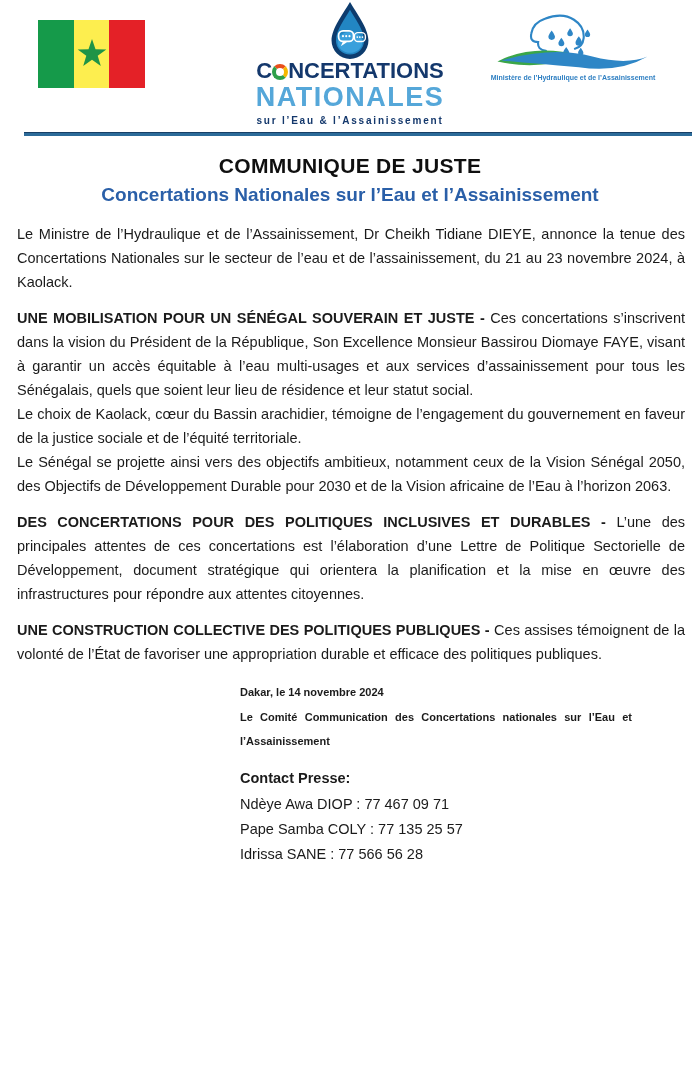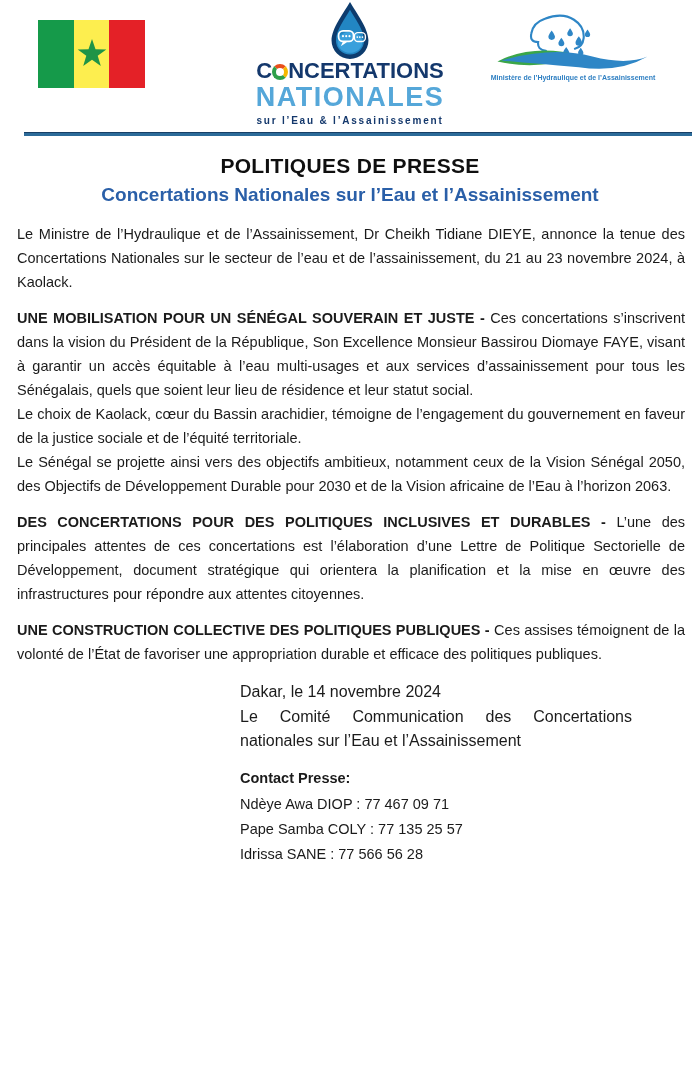--- a/index.html
+++ b/index.html
@@ -33,21 +33,21 @@
   .title { text-align:center; font-weight:bold; font-size:21px; letter-spacing:0.3px; color:#0f0f0f; margin-top:18px; }
   .subtitle { text-align:center; font-weight:bold; font-size:19px; color:#2a5fa8; margin-top:6px; }
 
   
   .content { margin:16px 15px 0 17px; font-size:14.5px; line-height:24px; text-align:justify; }
   .block { margin:0 0 12px 0; }
   .block p { margin:0; }
   .block strong { font-weight:bold; }
 
   
-  .signature { margin:14px 0 0 240px; width:392px; font-weight:normal; font-size:16px; line-height:24.5px; }
+  .signature { margin:14px 0 0 240px; width:392px; font-weight:bold; font-size:11px; line-height:24.5px; }
   .sig-committee { text-align:justify; margin:0; }
   .sig-date { margin:0; }
   .contacts { margin:12px 0 0 240px; font-size:14.5px; line-height:25px; }
   .contact-label { font-weight:bold; margin:0 0 1px 0; }
   .contact-line { margin:0; }
 </style>
 </head>
 <body>
 
 <div class="page">
@@ -100,21 +100,21 @@
         </g>
         <path d="M2 51 Q40 32 88 45 Q45 61 2 51 Z" fill="#3ba648"></path>
         <path d="M6 50 Q60 35 100 46 Q135 55 157 46 Q128 63 86 57 Q36 53 6 50 Z" fill="#2e86c6"></path>
       </svg>
       <div class="ministry-caption">Ministère de l’Hydraulique et de l’Assainissement</div>
     </div>
   </div>
 
   <div class="rule"></div>
 
-  <div class="title">POLITIQUES DE PRESSE</div>
+  <div class="title">COMMUNIQUE DE JUSTE</div>
   <div class="subtitle">Concertations Nationales sur l’Eau et l’Assainissement</div>
 
   <div class="content">
 
     <div class="block">
       <p>Le Ministre de l’Hydraulique et de l’Assainissement, Dr Cheikh Tidiane DIEYE, annonce la tenue des Concertations Nationales sur le secteur de l’eau et de l’assainissement, du 21 au 23 novembre 2024, à Kaolack.</p>
     </div>
 
     <div class="block">
       <p><strong>UNE MOBILISATION POUR UN SÉNÉGAL SOUVERAIN ET JUSTE -</strong>

